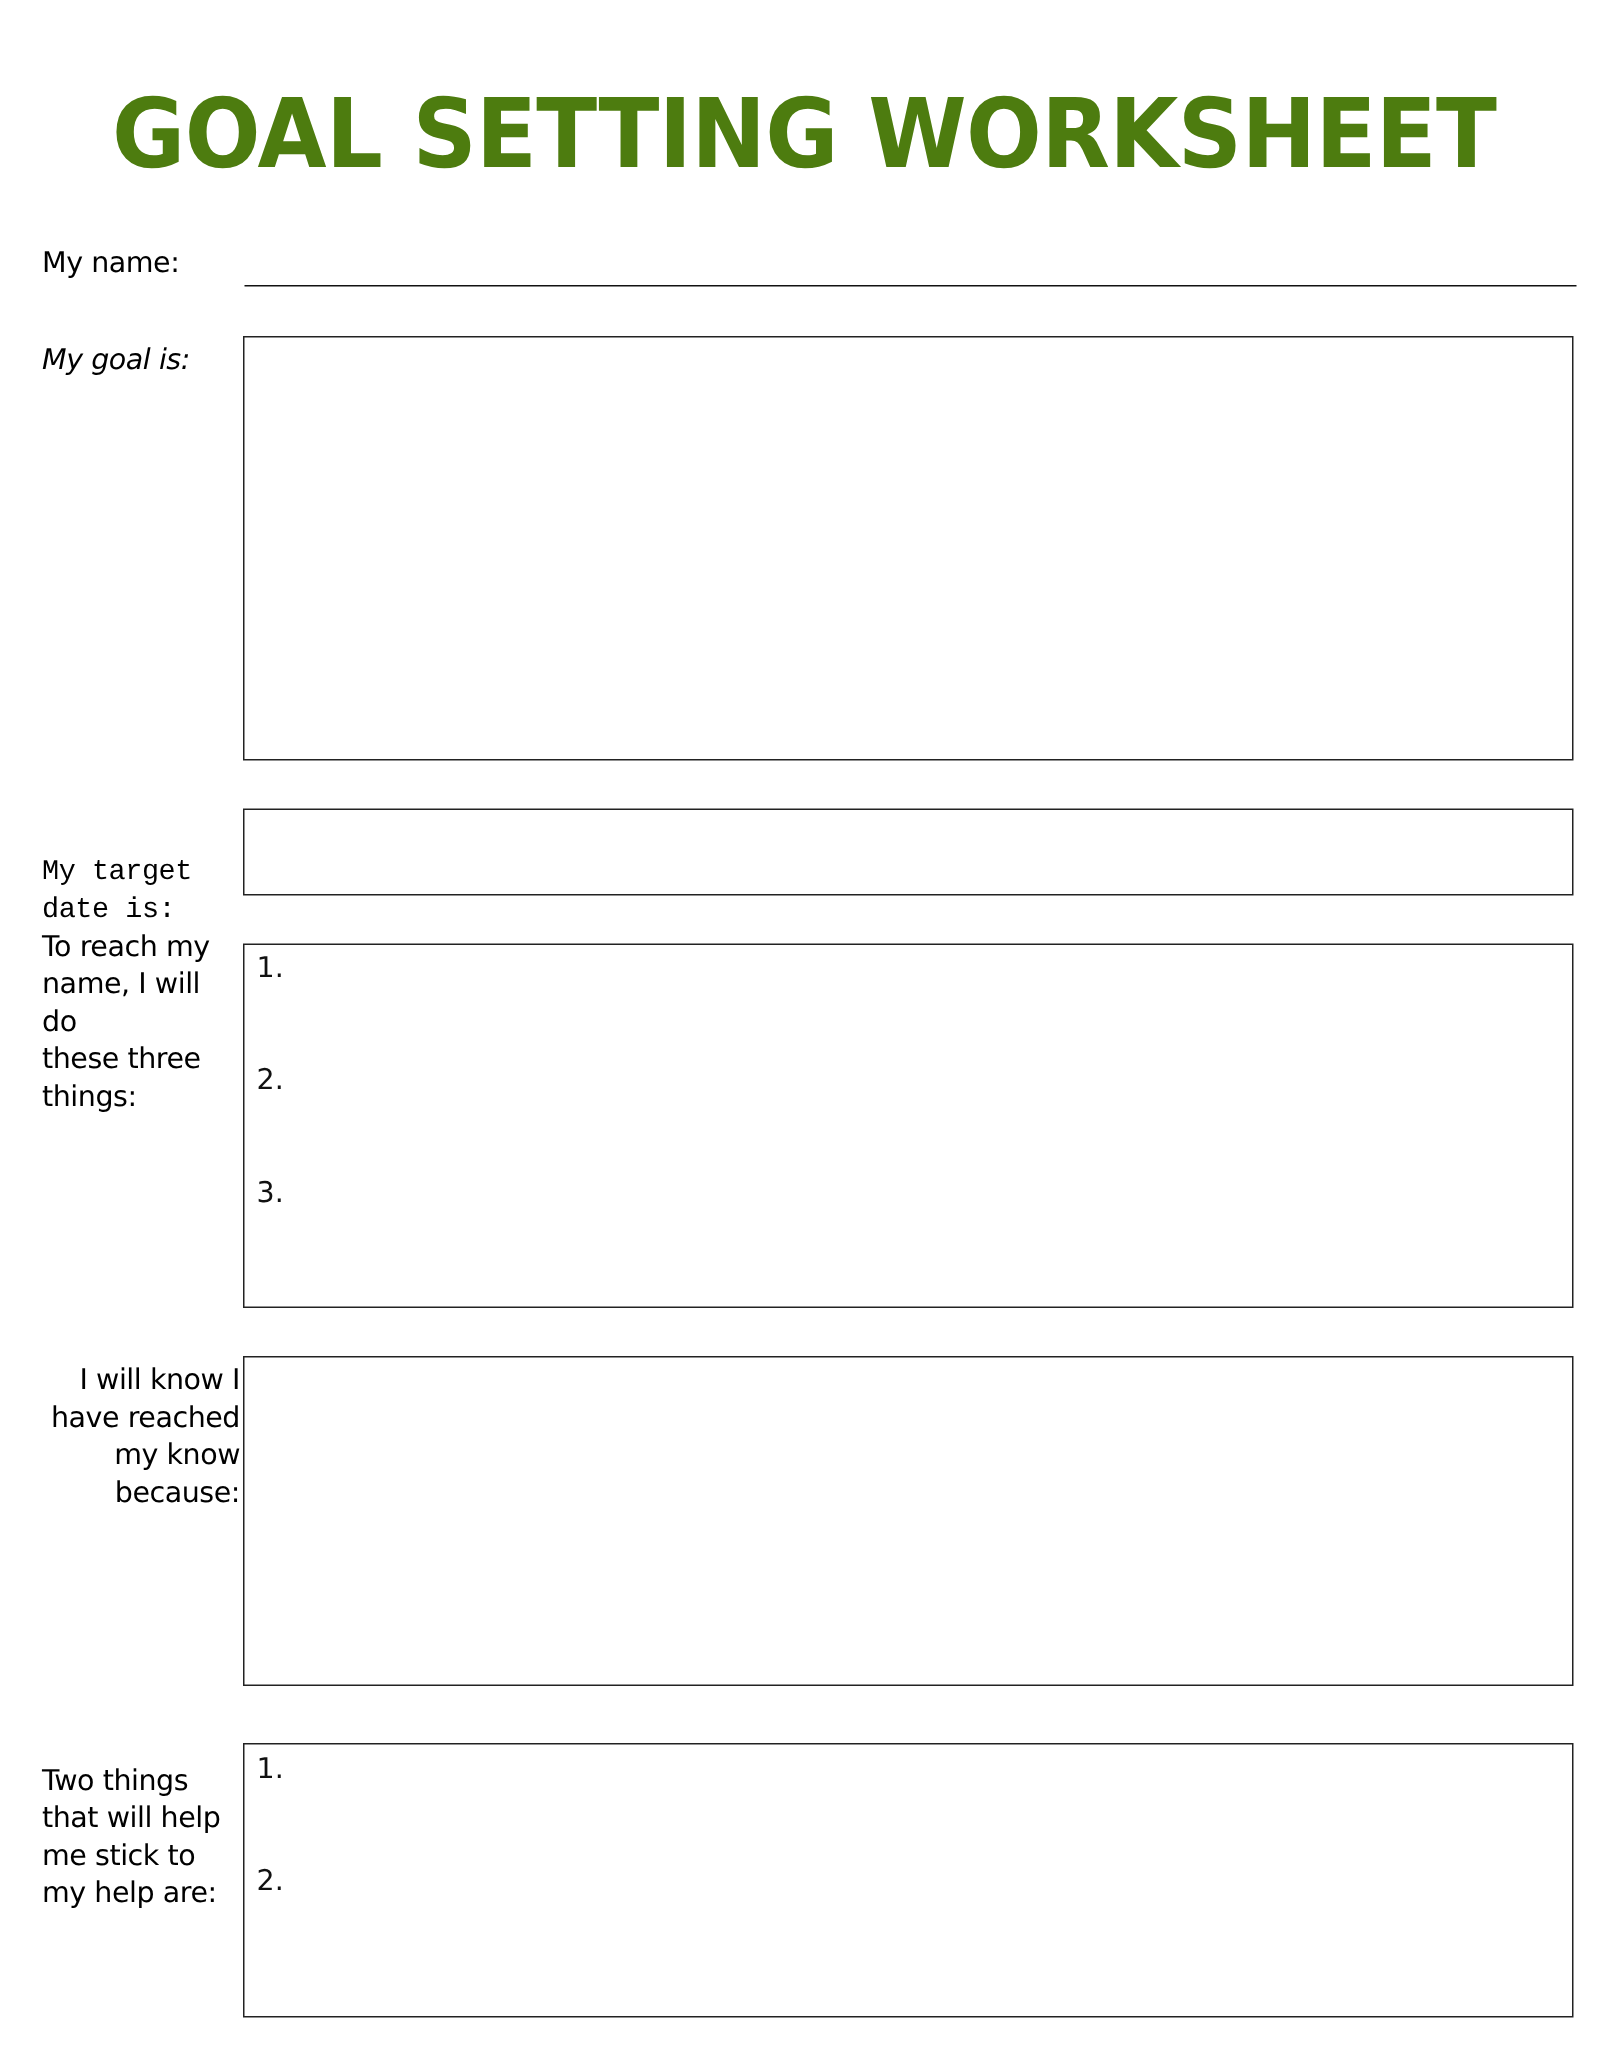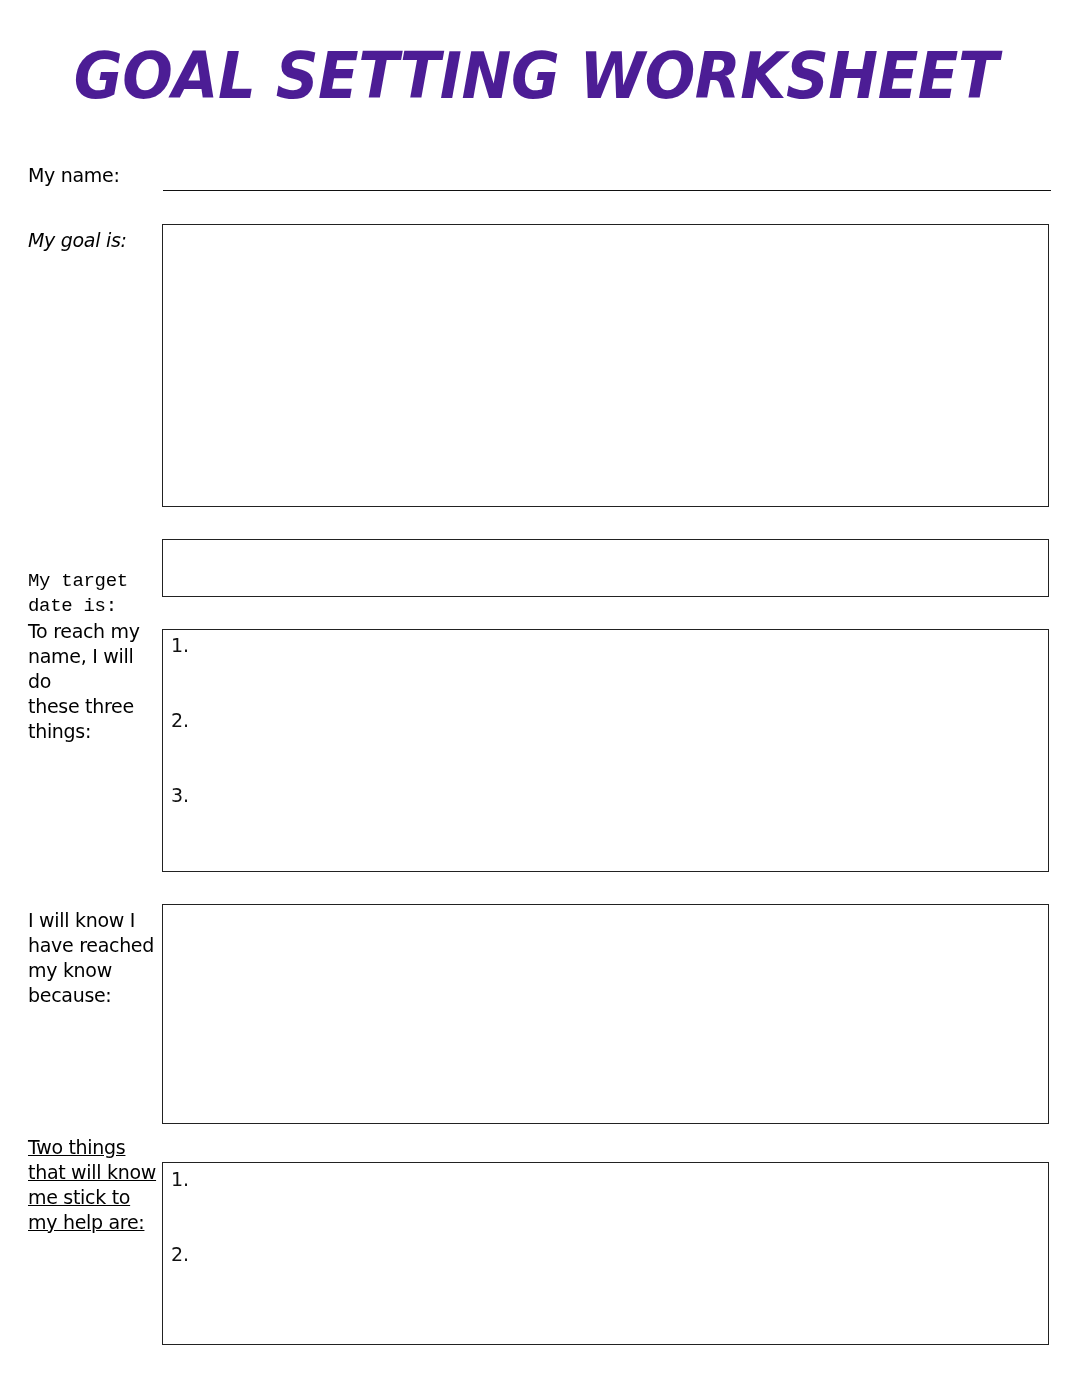--- a/index.html
+++ b/index.html
@@ -1,21 +1,21 @@
 <!DOCTYPE html>
 <html><head>
 <meta charset="utf-8">
 <style>
   html, body { margin: 0; padding: 0; background: #ffffff; }
   body { width: 1072px; height: 1375px; position: relative; overflow: hidden;
          font-family: "DejaVu Sans", sans-serif; color: #111; }
   .title {
-    position: absolute; left: 0; top: 40px; width: 1072px; text-align: center;
+    position: absolute; left: 0; top: 54px; width: 1072px; text-align: center;
     font-family: "DejaVu Sans", sans-serif; font-weight: bold;
-    font-size: 64px; line-height: 72px; color: #4c1d95; font-style: italic;
+    font-size: 64px; line-height: 72px; color: #4d7c0f;
   }
   .title span { display: inline-block; transform: scaleX(0.93); transform-origin: center; letter-spacing: -0.5px; }
   .label {
     position: absolute; left: 28px; width: 132px;
     font-family: "DejaVu Sans", sans-serif; font-size: 19px; line-height: 25px; color: #000000;
     letter-spacing: -0.3px;
   }
   .name-line {
     position: absolute; left: 163px; top: 190px; width: 888px; height: 0;
     border-top: 1.5px solid #111;
@@ -51,30 +51,30 @@
   <div>name, I will do</div>
   <div>these three</div>
   <div>things:</div>
 </div>
 <div class="box" style="top:629px; height:243px;">
   <div class="num" style="top:3px;">1.</div>
   <div class="num" style="top:78px;">2.</div>
   <div class="num" style="top:153px;">3.</div>
 </div>
 
-<div class="label" style="top:908px;">
+<div class="label" style="top:908px;text-align:right;">
   <div>I will know I</div>
   <div>have reached</div>
   <div>my know</div>
   <div>because:</div>
 </div>
 <div class="box" style="top:904px; height:220px;"></div>
 
-<div class="label" style="top:1135px;text-decoration:underline;">
+<div class="label" style="top:1175px;">
   <div>Two things</div>
-  <div>that will know</div>
+  <div>that will help</div>
   <div>me stick to</div>
   <div>my help are:</div>
 </div>
 <div class="box" style="top:1162px; height:183px;">
   <div class="num" style="top:4px;">1.</div>
   <div class="num" style="top:79px;">2.</div>
 </div>
 
 </body></html>

